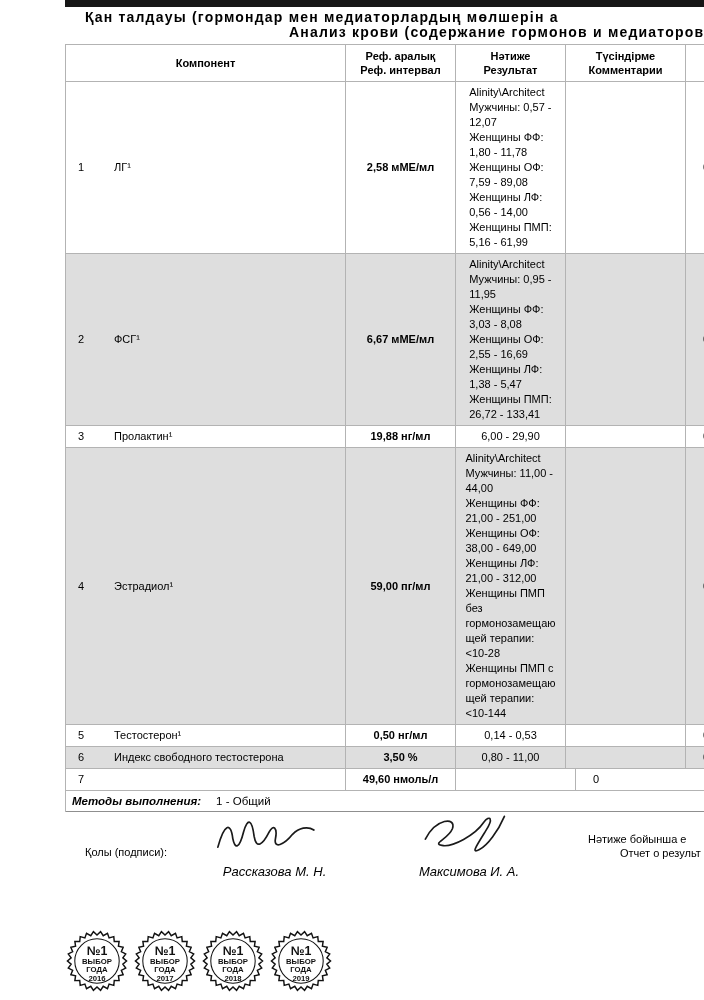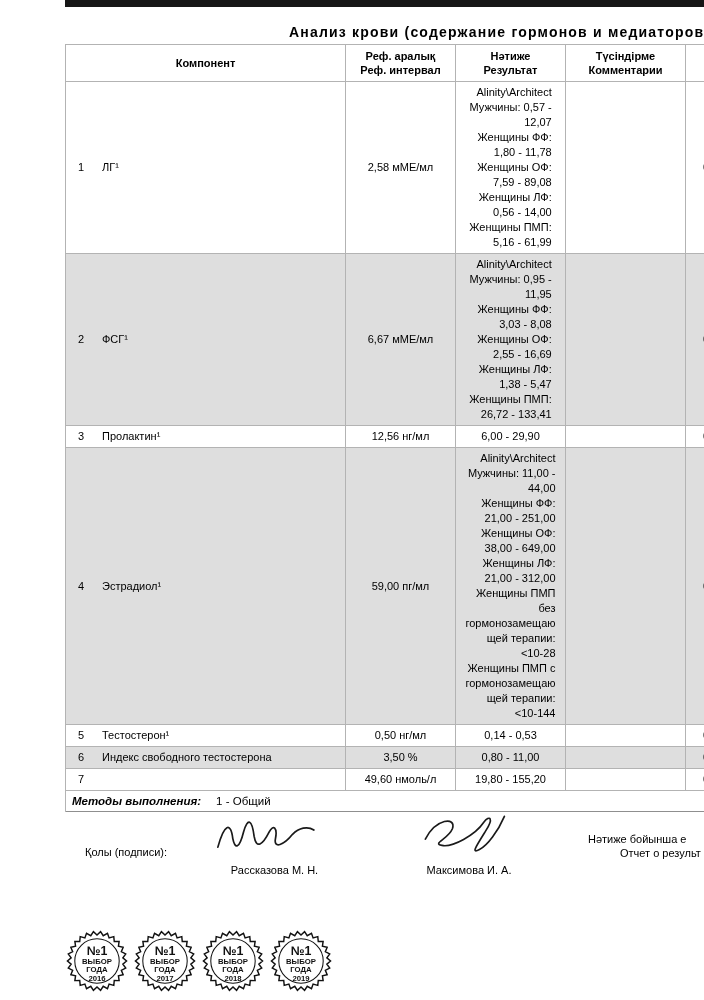--- a/index.html
+++ b/index.html
@@ -18,62 +18,63 @@
     position:absolute; left:65px; top:44px; width:660px;
     border-top:1px solid var(--border,#b3b3b3);
     border-left:1px solid var(--border,#b3b3b3);
     font-size:11px;
   }
   .trow { display:flex; align-items:stretch; border-bottom:1px solid var(--border,#b3b3b3); background:#fff; }
   .trow.shaded { background:var(--shade,#dedede); }
   .cell {
     border-right:1px solid var(--border,#b3b3b3);
     display:flex; align-items:center; justify-content:center;
-    text-align:right; padding:3px 2px; line-height:15px;
+    text-align:left; padding:3px 2px; line-height:15px;
   }
   .c-comp { flex:0 0 280px; width:280px; justify-content:flex-start; text-align:left; padding-left:12px; }
   .num  { flex:0 0 24px; width:24px; }
-  .cname { max-width:208px; }
-  .c-res { flex:0 0 110px; width:110px; }
+  .cname { max-width:208px;margin-left:12px; }
+  .c-res { flex:0 0 110px; width:110px;font-weight:bold; }
   .c-ref { flex:0 0 110px; width:110px; white-space:pre-line; }
   .c-com { flex:0 0 120px; width:120px; }
   .c-edge { flex:0 0 40px; width:40px; border-right:none; }
   .thead .cell { font-weight:bold; white-space:pre-line; line-height:14px; padding:4px 2px; justify-content:center; text-align:center; }
   .thead .c-comp { padding-left:2px; }
 
   .methods {
     padding:3px 6px; font-size:11.5px; text-align:left;
     border-bottom:1px solid #8f8f8f; line-height:14px;
   }
   .m-label { font-weight:bold; font-style:italic; }
   .m-value { margin-left:15px; }
 
   .sign-label { position:absolute; left:85px; top:846px; font-size:11px; }
   .sig { position:absolute; }
   .sig1 { left:208px; top:813px; }
   .sig2 { left:408px; top:808px; }
-  .sig-name { position:absolute; font-size:11px; text-align:center; }
+  .sig-name { position:absolute; font-size:13px; text-align:center;font-style:italic; }
   .name1 { left:212px; top:864px; width:125px; }
   .name2 { left:410px; top:864px; width:118px; }
 
   .note { position:absolute; left:588px; top:832px; font-size:11px; line-height:14px; white-space:nowrap; }
   .note .nl2 { margin-left:32px; }
 
   .badges { position:absolute; left:66px; top:930px; display:flex; gap:6px; }
   .badge text { font-family:"Liberation Sans", sans-serif; fill:#111; }
   .badge .rank { font-size:12px; font-weight:bold; }
   .badge .word { font-size:7.5px; font-weight:bold; }
   .badge .year { font-size:7.5px; font-weight:bold; }
 </style>
 </head>
 <body>
 
 <div class="page">
   <div class="topbar"></div>
 
+  <div class="title l1">Қан талдауы (гормондар мен медиаторлардың мөлшерін а</div>
   <div class="title l2">Анализ крови (содержание гормонов и медиаторов</div>
 
   <div class="doc-table">
 
     <div class="trow thead">
       <div class="cell c-comp">Компонент</div>
       <div class="cell c-ref">Реф. аралық
 Реф. интервал</div>
       <div class="cell c-res">Нәтиже
 Результат</div>
@@ -122,21 +123,21 @@
 26,72 - 133,41</div>
       <div class="cell c-com"></div>
       <div class="cell c-edge">0</div>
     </div>
 
     <div class="trow">
       <div class="cell c-comp">
         <span class="num">3</span>
         <span class="cname">Пролактин¹</span>
       </div>
-      <div class="cell c-res">12,56 нг/мл</div>
+      <div class="cell c-res">19,88 нг/мл</div>
       <div class="cell c-ref">6,00 - 29,90</div>
       <div class="cell c-com"></div>
       <div class="cell c-edge">0</div>
     </div>
 
     <div class="trow shaded">
       <div class="cell c-comp">
         <span class="num">4</span>
         <span class="cname">Эстрадиол¹</span>
       </div>
@@ -183,21 +184,20 @@
       <div class="cell c-ref">0,80 - 11,00</div>
       <div class="cell c-com"></div>
       <div class="cell c-edge">0</div>
     </div>
 
     <div class="trow">
       <div class="cell c-comp">
         <span class="num">7</span>
       </div>
       <div class="cell c-res">49,60 нмоль/л</div>
-      <div class="cell c-ref">19,80 - 155,20</div>
       <div class="cell c-com"></div>
       <div class="cell c-edge">0</div>
     </div>
 
     <div class="methods">
       <span class="m-label">Методы выполнения:</span><span class="m-value">1 - Общий</span>
     </div>
   </div>
 
   <div class="sign-label">Қолы (подписи):</div>

